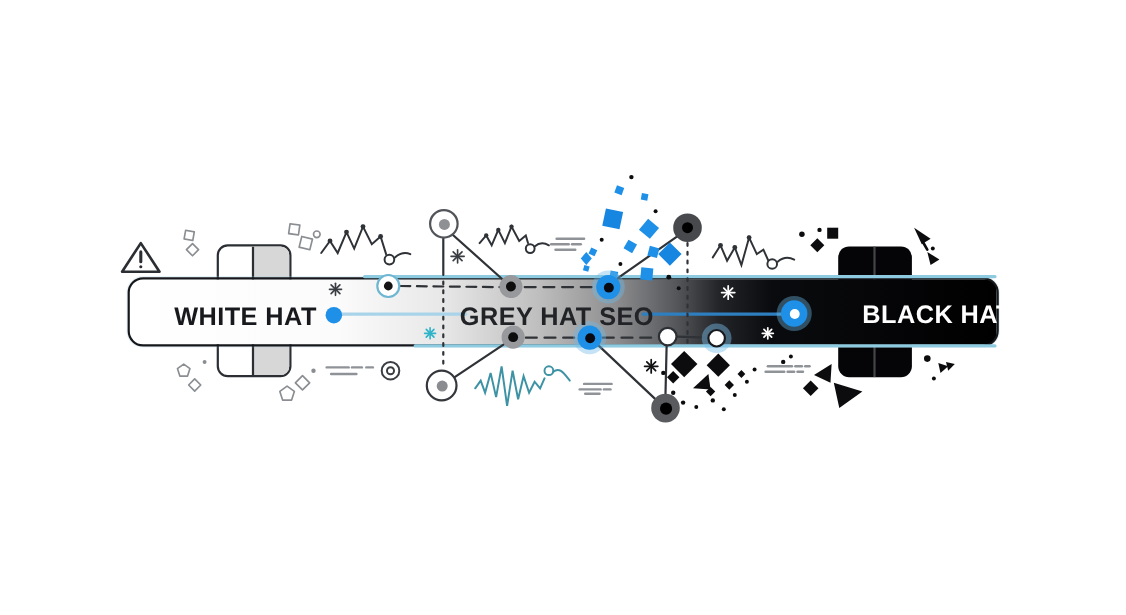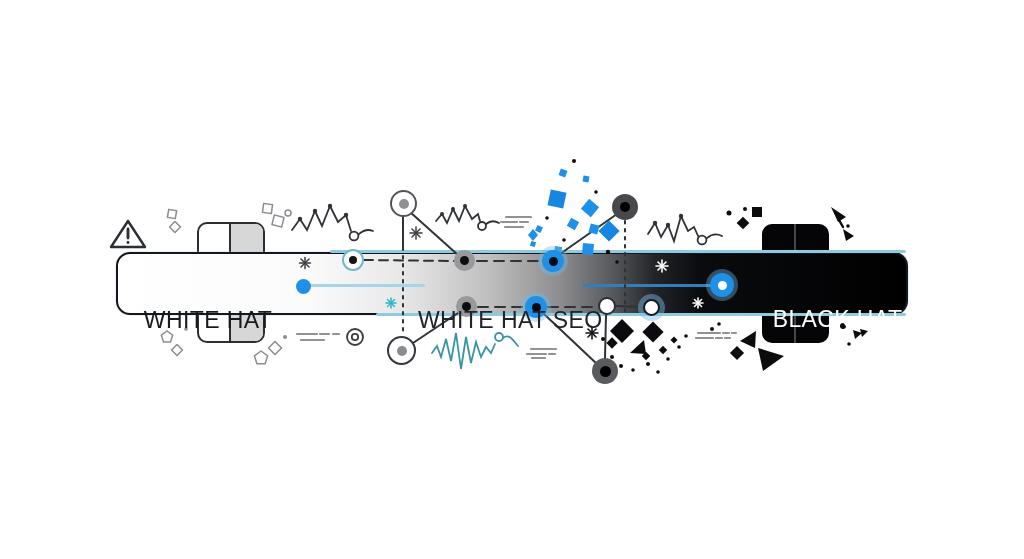--- a/index.html
+++ b/index.html
@@ -12,22 +12,22 @@
   .tab.dark{background:#050507;overflow:hidden;}
   .tab.dark .half{position:absolute;right:0;top:0;bottom:0;width:50%;border-left:2px solid #43464b;}
   
   .bar{position:absolute;left:116px;top:252px;width:792px;height:63px;border-radius:14px;
        border:2px solid #15171b;box-sizing:border-box;z-index:2;
        background:linear-gradient(90deg,#ffffff 0%,#fbfbfb 24%,#e8e8e8 36%,#bfbfbf 47%,
                   #8e8e90 56%,#55575b 63%,#232428 68%,#0a0b0e 74%,#000 100%);
        box-shadow:0 0 0 1px rgba(150,205,230,0.25);}
   .edge{position:absolute;height:3px;background:#8fcbe0;z-index:3;border-radius:2px;}
   
-  .label{position:absolute;z-index:6;font-weight:normal;font-size:23px;letter-spacing:0.4px;
-         text-align:center;white-space:nowrap;margin-top:33px;}
+  .label{position:absolute;z-index:6;font-weight:bold;font-size:23px;letter-spacing:0.4px;
+         text-align:right;white-space:nowrap;}
   
   .node{position:absolute;border-radius:50%;box-sizing:border-box;z-index:5;
         display:flex;align-items:center;justify-content:center;}
   .node .dot{border-radius:50%;}
   .halo{box-shadow:0 0 0 4px rgba(110,185,230,0.40);}
   
   .bluline{position:absolute;z-index:4;border-radius:2px;}
   svg.overlay{position:absolute;left:0;top:0;z-index:4;pointer-events:none;}
 </style>
 </head>
@@ -46,21 +46,21 @@
     </div>
   <div class="tab dark" style="left:762px;top:307px;width:67px;height:36px;border-radius:0 0 10px 10px;">
       <span class="half"></span>
     </div>
 
   <div class="bar"></div>
   <div class="edge" style="left:330px;top:250px;width:576px;"></div>
   <div class="edge" style="left:376px;top:313px;width:530px;"></div>
 
   <div class="label" style="left:128px;top:274px;width:160px;color:#17191d;">WHITE HAT</div>
-  <div class="label" style="left:418px;top:274px;width:170px;color:#212327;">WHITE HAT SEO</div>
+  <div class="label" style="left:418px;top:274px;width:170px;color:#212327;">GREY HAT SEO</div>
   <div class="label" style="left:734px;top:273px;width:165px;color:#ffffff;padding-left:21px;">BLACK HAT</div>
 
   <div class="bluline" style="left:303px;top:284px;width:122px;height:3px;background:#a9d3e8;"></div>
   <div class="bluline" style="left:296px;top:279px;width:15px;height:15px;border-radius:50%;background:#1e90e8;"></div>
   <div class="bluline" style="left:583px;top:284px;width:138px;height:3px;background:#2e7fc0;"></div>
 
   <svg class="overlay" width="1024" height="559" viewBox="0 0 1024 559">
 
     <g stroke="#2b2e32" fill="none" stroke-width="2.4" stroke-linejoin="round" stroke-linecap="round">
       <path d="M128 221 L145 247 L111 247 Z"></path>

